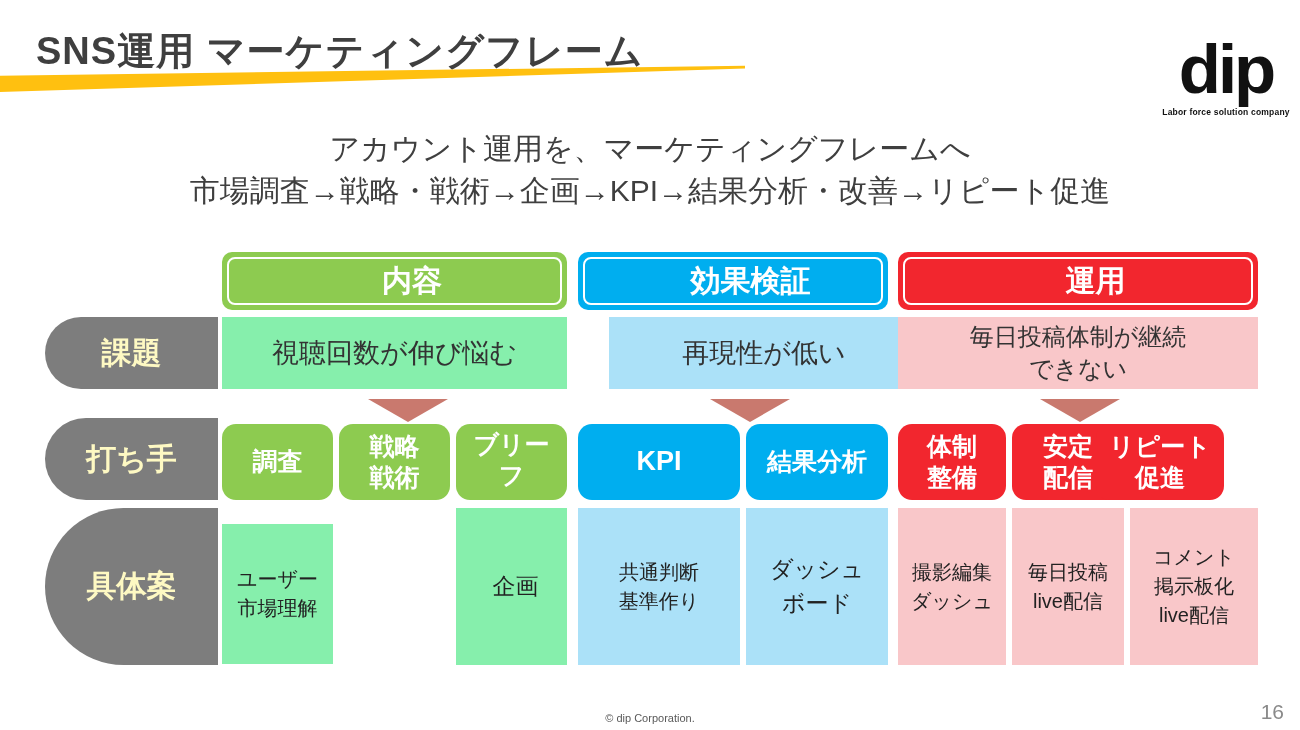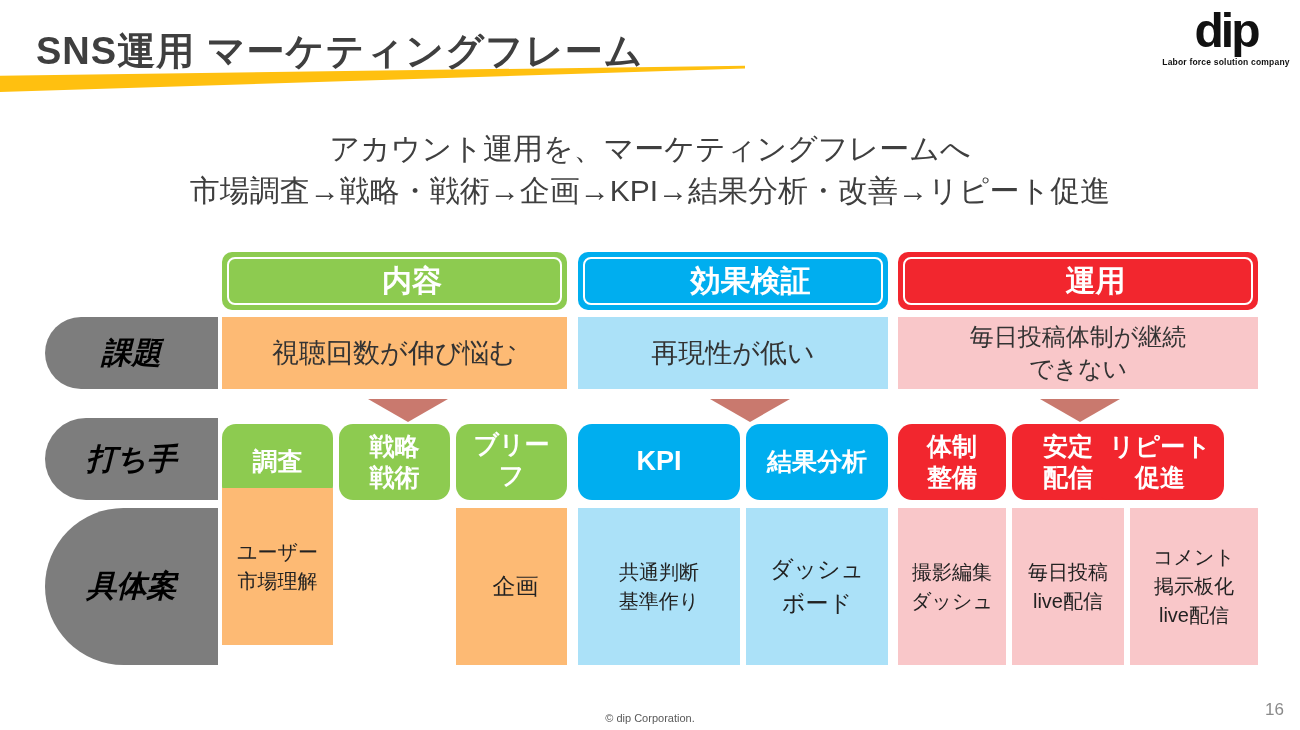--- a/index.html
+++ b/index.html
@@ -10,59 +10,59 @@
   
   .title{
     position:absolute;left:36px;top:26px;font-size:38px;font-weight:bold;
     color:#3f3f3f;letter-spacing:1px;white-space:nowrap;text-align:center;
   }
   .swoosh{
     position:absolute;left:0;top:64px;width:745px;height:28px;background:#FFC010;
     clip-path:polygon(0 42%,100% 6%,100% 16%,0 100%);
   }
   .logo{position:absolute;left:1158px;top:6px;width:136px;text-align:center;color:#111;}
-  .logo-text{font-size:48px;font-weight:bold;letter-spacing:-3px;line-height:1.05;}
+  .logo-text{font-size:69px;font-weight:bold;letter-spacing:-3px;line-height:1.05;margin-top:28px;}
   .logo-tagline{font-size:8.5px;font-weight:bold;letter-spacing:0.2px;margin-top:1px;white-space:nowrap;}
   
   .subtitle{position:absolute;left:0;top:128px;width:1300px;text-align:center;
     font-size:30px;line-height:42px;color:#3f3f3f;white-space:nowrap;}
   
   .cell{
     position:absolute;display:flex;align-items:center;justify-content:center;
     text-align:center;white-space:pre-line;box-sizing:border-box;
   }
   
-  .rowlabel{background:#7d7d7d;color:#000000;font-weight:bold;font-size:30px;font-style:italic;}
+  .rowlabel{background:#7d7d7d;color:#fef9c3;font-weight:bold;font-size:30px;}
   
   .colheader{color:#ffffff;font-weight:bold;font-size:30px;border-radius:10px;padding-left:35px;}
   .colheader .inner{position:absolute;inset:5px;border:2.5px solid #ffffff;border-radius:8px;pointer-events:none;}
   .bg-green{background:#8DCB50;}
   .bg-blue{background:#00AEEF;}
   .bg-red{background:#F2262E;}
-  .bg-green-light{background:#fdba74;}
+  .bg-green-light{background:#86efac;}
   .bg-blue-light{background:#ABE1F8;}
   .bg-red-light{background:#F9C7C9;}
   
   .issue{color:#333333;font-size:27px;line-height:1.35;}
   .issue.sm{font-size:24px;}
   
   .action{color:#ffffff;font-weight:bold;font-size:25px;line-height:1.25;border-radius:14px;}
   .action.kpi{font-size:27px;}
   
   .detail{color:#222222;font-size:20px;line-height:1.45;}
   .detail.lg{font-size:23px;}
   
   .arrow{
     position:absolute;width:80px;height:23px;background:#C9796E;
     clip-path:polygon(0 0,100% 0,50% 100%);
   }
   
   .copyright{position:absolute;left:50%;transform:translateX(-50%);top:712px;
     font-size:11px;color:#595959;white-space:nowrap;}
-  .pagenum{position:absolute;right:16px;top:700px;font-size:17px;color:#8a8a8a;}
+  .pagenum{position:absolute;right:16px;top:700px;font-size:21px;color:#8a8a8a;}
 </style>
 </head>
 <body>
 
 <div class="slide">
 
   <div class="title">SNS運用 マーケティングフレーム</div>
   <div class="swoosh"></div>
   <div class="logo">
     <div class="logo-text">dip</div>
@@ -85,21 +85,21 @@
   <div class="cell colheader bg-blue" style="left:578px;top:252px;width:310px;height:58px;">
     <div class="inner"></div>
     <span>効果検証</span>
   </div>
   <div class="cell colheader bg-red" style="left:898px;top:252px;width:360px;height:58px;">
     <div class="inner"></div>
     <span>運用</span>
   </div>
 
   <div class="cell issue bg-green-light" style="left:222px;top:317px;width:345px;height:72px;">視聴回数が伸び悩む</div>
-  <div class="cell issue bg-blue-light" style="left:578px;top:317px;width:310px;height:72px;">再現性が低い</div>
+  <div class="cell issue bg-blue-light" style="left:609px;top:317px;width:310px;height:72px;">再現性が低い</div>
   <div class="cell issue sm bg-red-light" style="left:898px;top:317px;width:360px;height:72px;">毎日投稿体制が継続
 できない</div>
 
   <div class="arrow" style="left:368px;top:399px;"></div>
   <div class="arrow" style="left:710px;top:399px;"></div>
   <div class="arrow" style="left:1040px;top:399px;"></div>
 
   <div class="cell action bg-green" style="left:222px;top:424px;width:111px;height:76px;">調査</div>
   <div class="cell action bg-green" style="left:339px;top:424px;width:111px;height:76px;">戦略
 戦術</div>
@@ -107,21 +107,21 @@
 フ</div>
   <div class="cell action kpi bg-blue" style="left:578px;top:424px;width:162px;height:76px;">KPI</div>
   <div class="cell action bg-blue" style="left:746px;top:424px;width:142px;height:76px;">結果分析</div>
   <div class="cell action bg-red" style="left:898px;top:424px;width:108px;height:76px;">体制
 整備</div>
   <div class="cell action bg-red" style="left:1012px;top:424px;width:112px;height:76px;">安定
 配信</div>
   <div class="cell action bg-red" style="left:1096px;top:424px;width:128px;height:76px;">リピート
 促進</div>
 
-  <div class="cell detail bg-green-light" style="left:222px;top:488px;width:111px;height:157px;text-align:center;">ユーザー
+  <div class="cell detail bg-green-light" style="left:222px;top:524px;width:111px;height:140px;text-align:center;">ユーザー
 市場理解</div>
   <div class="cell detail lg bg-green-light" style="left:456px;top:508px;width:111px;height:157px;padding-left:8px;">企画</div>
   <div class="cell detail bg-blue-light" style="left:578px;top:508px;width:162px;height:157px;">共通判断
 基準作り</div>
   <div class="cell detail lg bg-blue-light" style="left:746px;top:508px;width:142px;height:157px;">ダッシュ
 ボード</div>
   <div class="cell detail bg-red-light" style="left:898px;top:508px;width:108px;height:157px;">撮影編集
 ダッシュ</div>
   <div class="cell detail bg-red-light" style="left:1012px;top:508px;width:112px;height:157px;">毎日投稿
 live配信</div>

